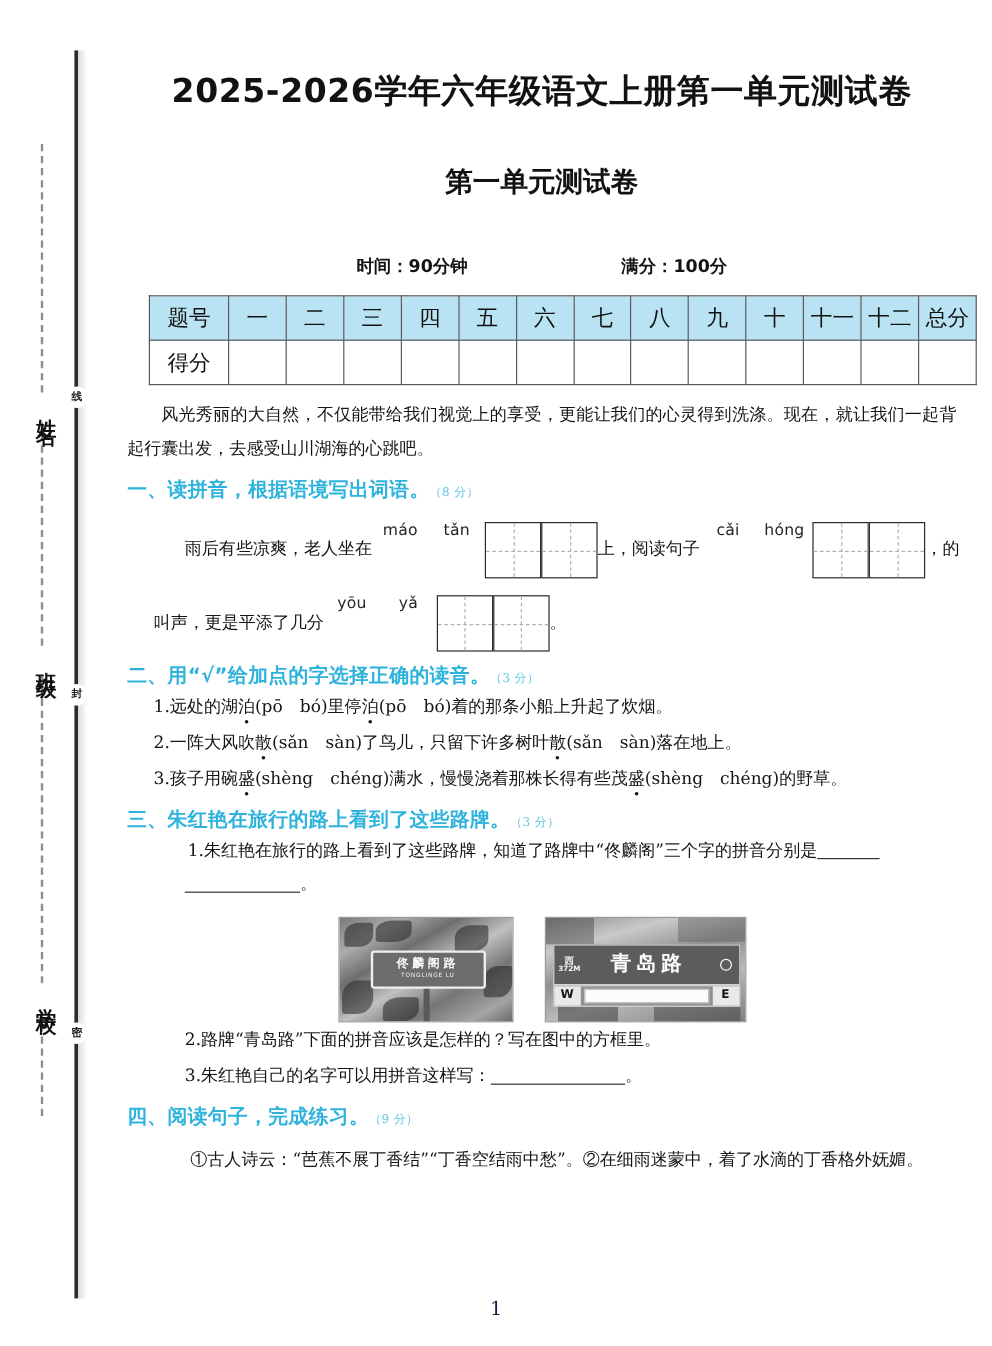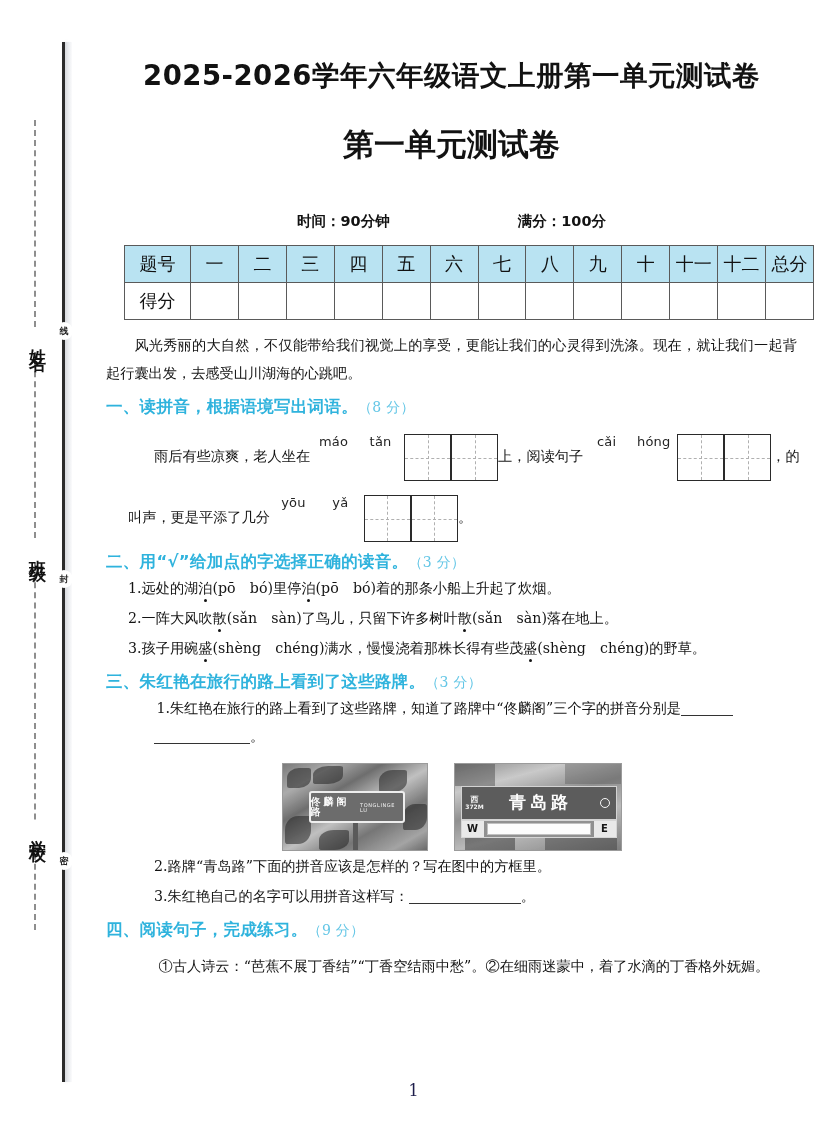--- a/index.html
+++ b/index.html
@@ -85,23 +85,23 @@
   #doc-title {
     margin: 58px 0 0 0;
     text-align: center;
     font-size: 27.5px;
     font-weight: 700;
     letter-spacing: .5px;
     color: #121212;
     white-space: nowrap;
   }
   #doc-subtitle {
-    margin: 30px 0 0 0;
-    text-align: center;
-    font-size: 31px;
+    margin: 42px 0 0 0;
+    text-align: center;
+    font-size: 23px;
     font-weight: 700;
     color: #121212;
   }
 
   #exam-meta {
     margin: 46px 0 0 0;
     display: flex;
     justify-content: center;
     gap: 128px;
     font-size: 14.5px;
@@ -156,21 +156,21 @@
   .section-head {
     margin: 9px 0 1px 0;
     font-size: 16.5px;
     font-weight: 700;
     color: #2fb3dd;
     letter-spacing: .3px;
   }
   .section-head .pts {
     font-family: "DejaVu Serif", "Liberation Serif", serif;
     font-weight: 400;
-    font-size: 14px;
+    font-size: 10px;
     color: #63c6e6;
   }
 
   .dotted { position: relative; }
   .dotted::after {
     content: "";
     position: absolute;
     left: 50%; bottom: -6px;
     width: 3px; height: 3px;
     margin-left: -1.5px;
@@ -254,21 +254,21 @@
     background: rgba(40,40,40,.55);
   }
   #tl-sign {
     position: absolute;
     left: 26px; top: 27px;
     width: 96px; height: 32px;
     background: #6d6d6d;
     border: 2px solid #e9e9e9;
     border-radius: 3px;
     display: flex;
-    flex-direction: row;
+    flex-direction: column;
     justify-content: center;
     align-items: center;
   }
   #tl-sign-cn {
     color: #f4f4f4;
     font-size: 10px;
     font-weight: 700;
     letter-spacing: 3px;
     line-height: 1;
   }

